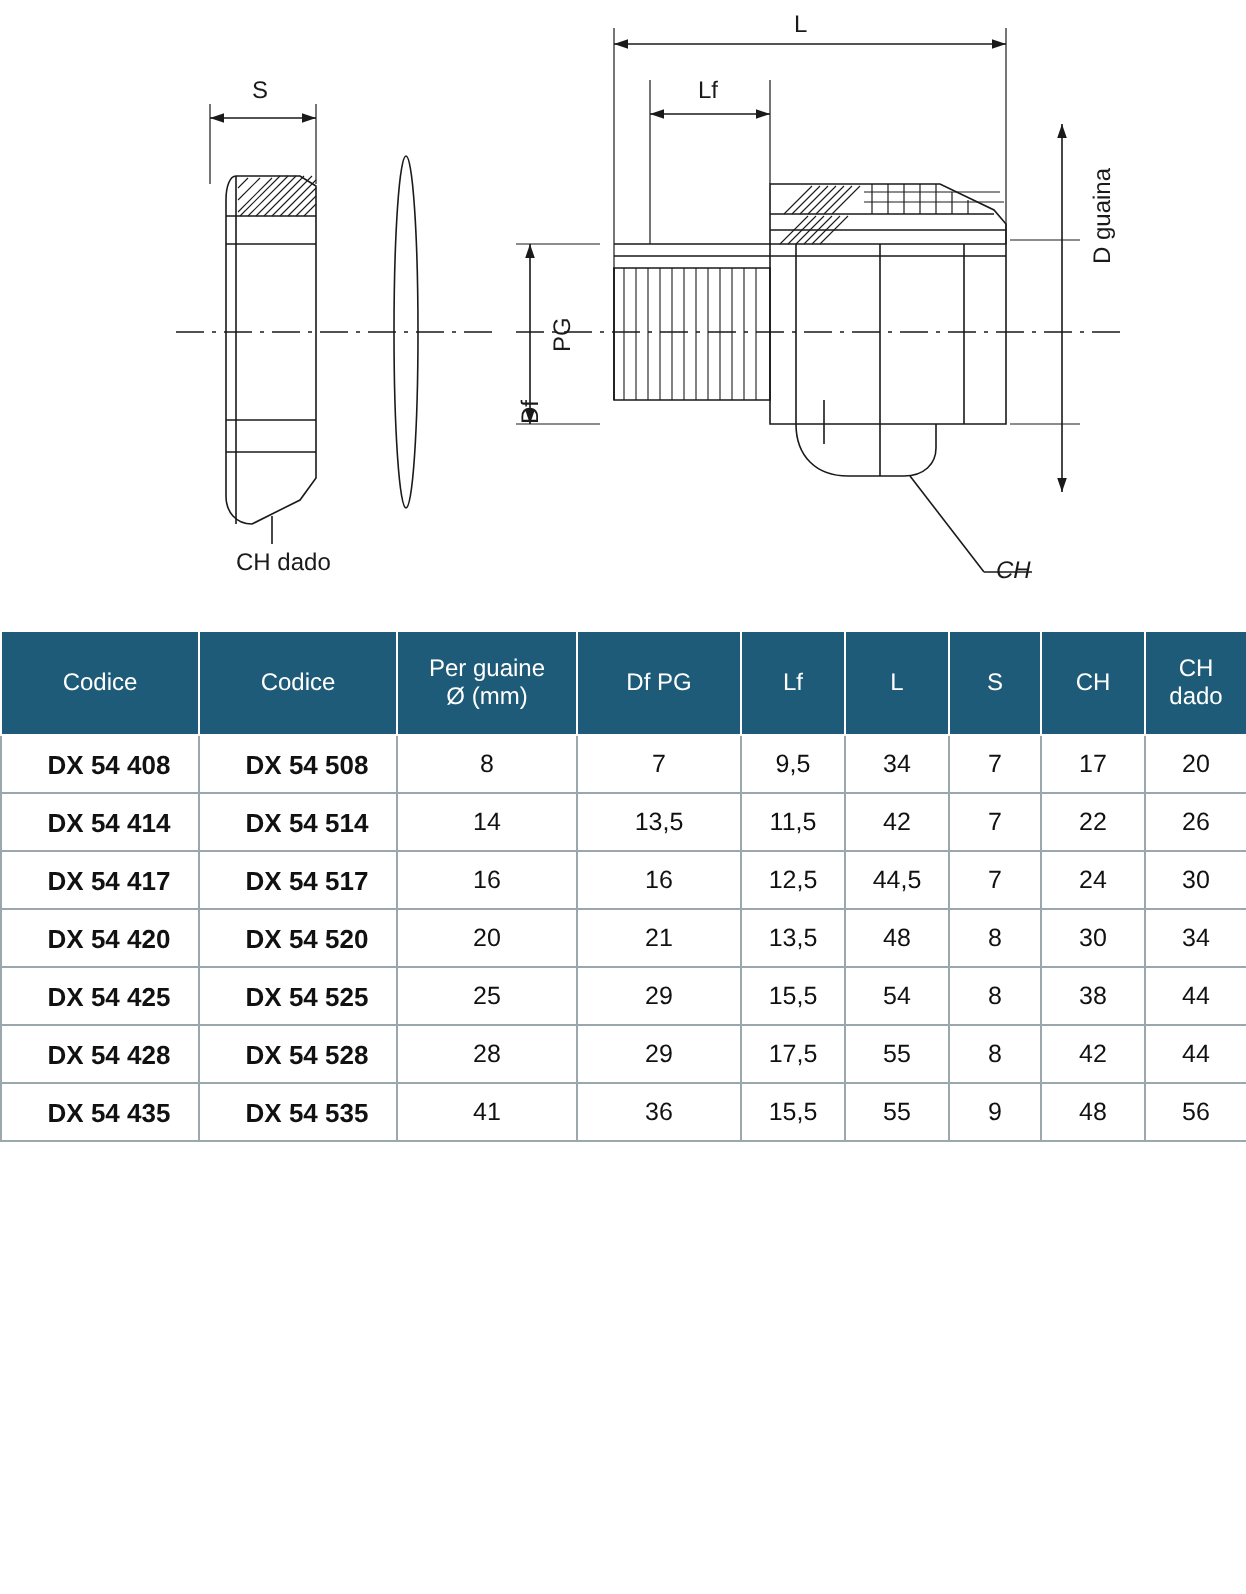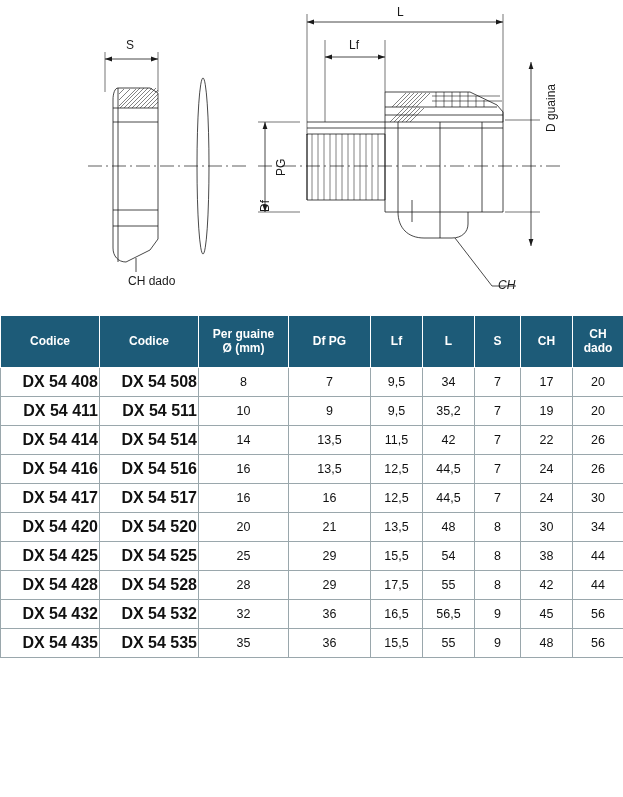--- a/index.html
+++ b/index.html
@@ -38,42 +38,42 @@
   
   table#spec-table {
     border-collapse: collapse;
     width: 623px;
     table-layout: fixed;
     font-size: 12.5px;
   }
   table#spec-table th {
     background: #1d5b78;
     color: #ffffff;
-    font-weight: bold;
+    font-weight: normal;
     font-size: 12px;
     text-align: center;
     vertical-align: middle;
     border: 1px solid #ffffff;
     padding: 4px 2px;
     height: 52px;
     line-height: 1.15;
   }
   table#spec-table td {
     border: 1px solid #9aa7ac;
     text-align: center;
     vertical-align: middle;
     height: 29px;
     color: #111111;
     font-size: 12.5px;
   }
   table#spec-table td.code {
     font-weight: bold;
-    text-align: right;
+    text-align: center;
     padding-left: 10px;
-    font-size: 16px;
+    font-size: 13px;
   }
   .col1 { width: 99px; }
   .col2 { width: 99px; }
   .col3 { width: 90px; }
   .col4 { width: 82px; }
   .col5 { width: 52px; }
   .col6 { width: 52px; }
   .col7 { width: 46px; }
   .col8 { width: 52px; }
   .col9 { width: 51px; }
@@ -238,21 +238,21 @@
 
         <g>
           <line x1="455" y1="238" x2="492" y2="286"></line>
           <line x1="492" y1="286" x2="516" y2="286"></line>
         </g>
       </g>
     </svg>
 
     <div class="dwg-label" style="left:126px; top:38px;">S</div>
 
-    <div class="dwg-label" style="left:128px; top:274px;">CH dado</div>
+    <div class="dwg-label" style="left:118px; top:274px;">CH dado</div>
 
     <div class="dwg-label" style="left:397px; top:5px;">L</div>
 
     <div class="dwg-label" style="left:349px; top:38px;">Lf</div>
 
     <div class="dwg-label vert" style="left:544px; top:132px;">D guaina</div>
 
     <div class="dwg-label vert" style="left:258px; top:212px;">Df</div>
 
     <div class="dwg-label vert" style="left:274px; top:176px;">PG</div>
@@ -297,53 +297,31 @@
           <td class="code">DX 54 508</td>
           <td>8</td>
           <td>7</td>
           <td>9,5</td>
           <td>34</td>
           <td>7</td>
           <td>17</td>
           <td>20</td>
         </tr>
         <tr>
-          <td class="code">DX 54 411</td>
-          <td class="code">DX 54 511</td>
-          <td>10</td>
-          <td>9</td>
-          <td>9,5</td>
-          <td>35,2</td>
-          <td>7</td>
-          <td>19</td>
-          <td>20</td>
-        </tr>
-        <tr>
           <td class="code">DX 54 414</td>
           <td class="code">DX 54 514</td>
           <td>14</td>
           <td>13,5</td>
           <td>11,5</td>
           <td>42</td>
           <td>7</td>
           <td>22</td>
           <td>26</td>
         </tr>
         <tr>
-          <td class="code">DX 54 416</td>
-          <td class="code">DX 54 516</td>
-          <td>16</td>
-          <td>13,5</td>
-          <td>12,5</td>
-          <td>44,5</td>
-          <td>7</td>
-          <td>24</td>
-          <td>26</td>
-        </tr>
-        <tr>
           <td class="code">DX 54 417</td>
           <td class="code">DX 54 517</td>
           <td>16</td>
           <td>16</td>
           <td>12,5</td>
           <td>44,5</td>
           <td>7</td>
           <td>24</td>
           <td>30</td>
         </tr>
@@ -374,34 +352,23 @@
           <td class="code">DX 54 528</td>
           <td>28</td>
           <td>29</td>
           <td>17,5</td>
           <td>55</td>
           <td>8</td>
           <td>42</td>
           <td>44</td>
         </tr>
         <tr>
-          <td class="code">DX 54 432</td>
-          <td class="code">DX 54 532</td>
-          <td>32</td>
-          <td>36</td>
-          <td>16,5</td>
-          <td>56,5</td>
-          <td>9</td>
-          <td>45</td>
-          <td>56</td>
-        </tr>
-        <tr>
           <td class="code">DX 54 435</td>
           <td class="code">DX 54 535</td>
-          <td>35</td>
+          <td>41</td>
           <td>36</td>
           <td>15,5</td>
           <td>55</td>
           <td>9</td>
           <td>48</td>
           <td>56</td>
         </tr>
       </tbody>
   </table>
 

